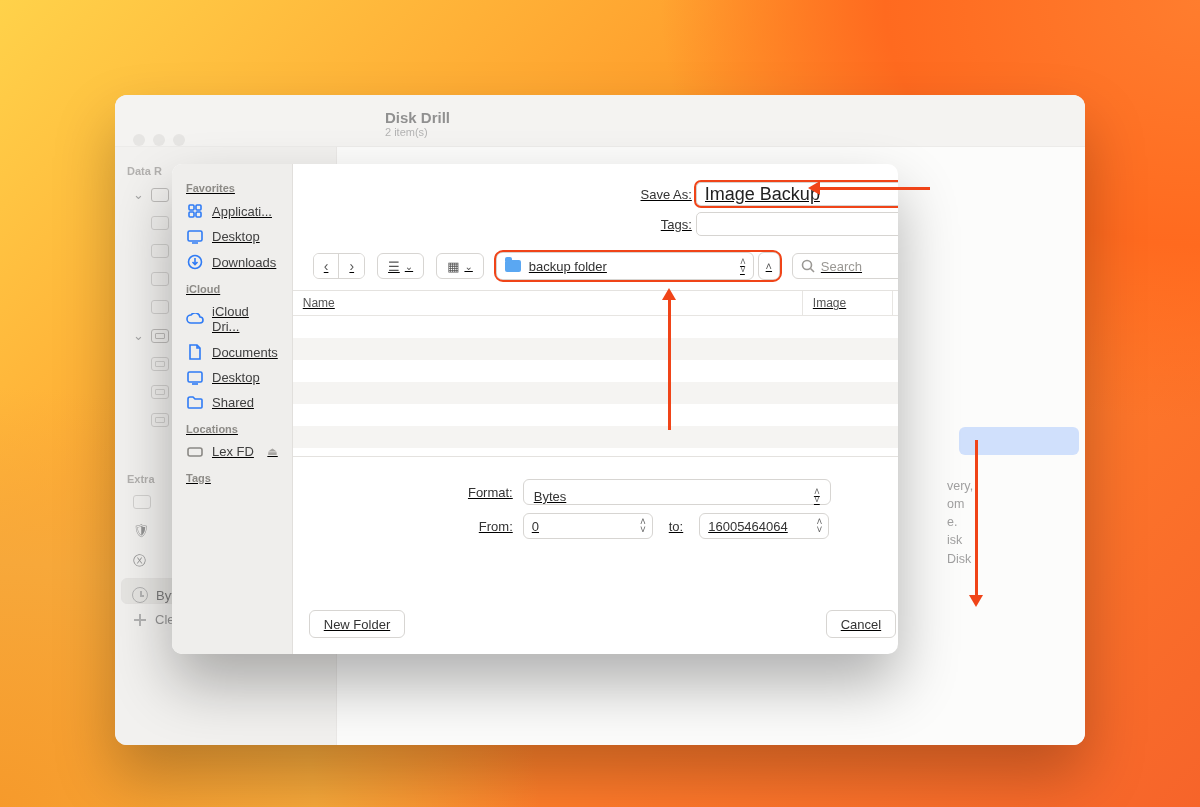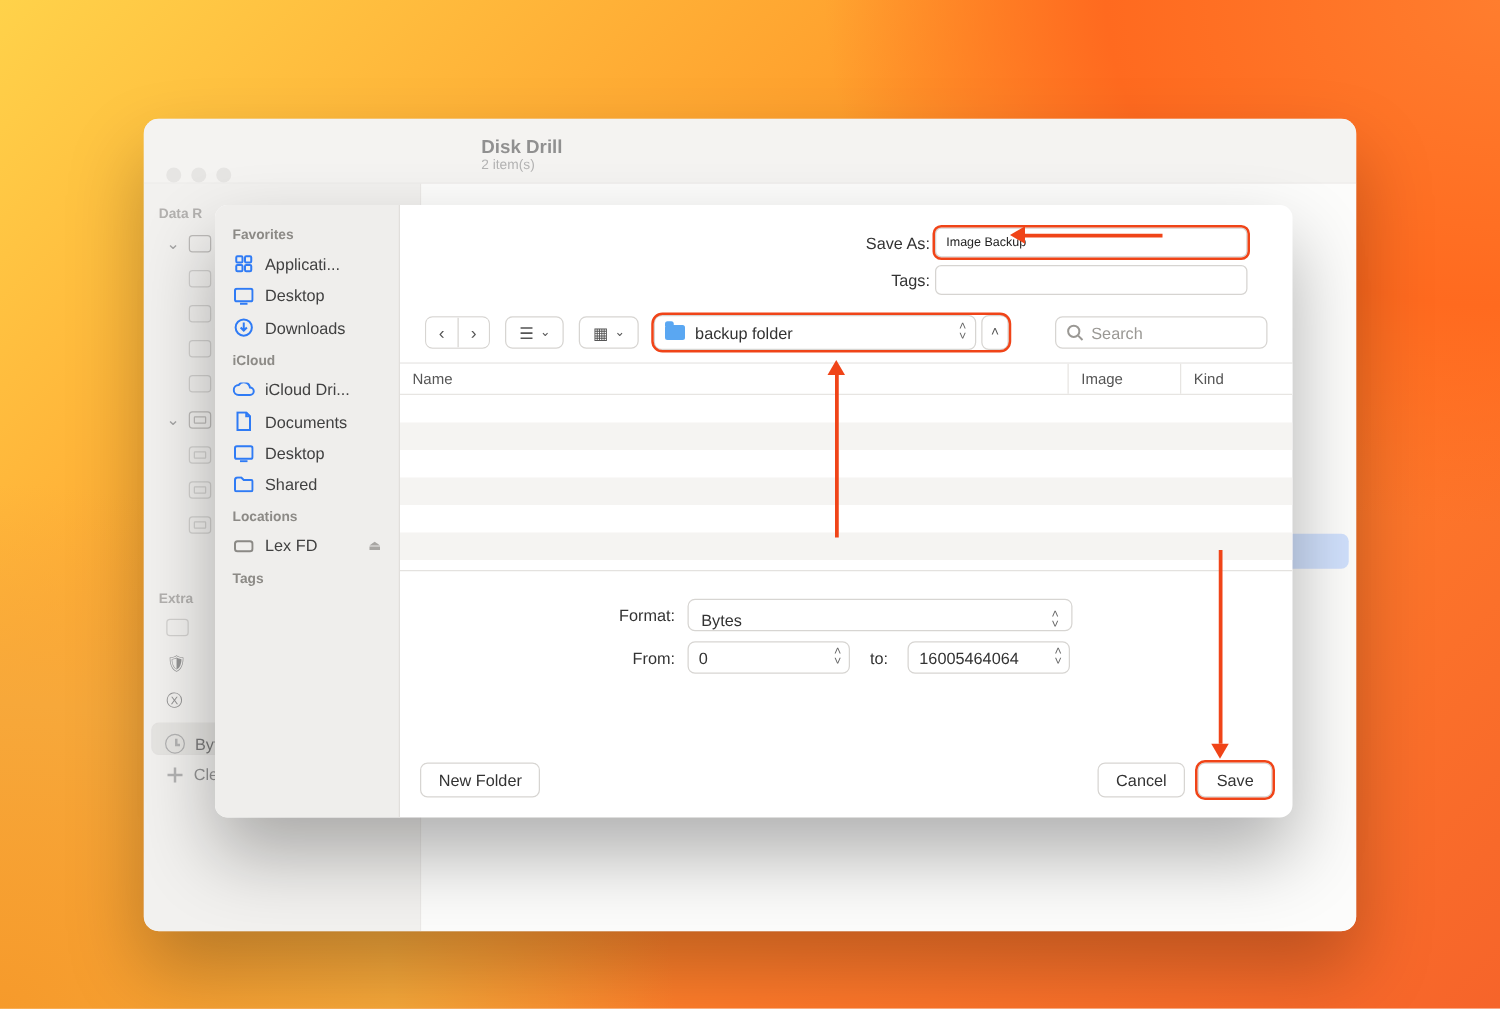--- a/index.html
+++ b/index.html
@@ -41,38 +41,38 @@
   .plus-ico{width:14px;height:14px;position:relative;}
   .plus-ico::before,.plus-ico::after{content:"";position:absolute;background:#8a8a8a;}
   .plus-ico::before{left:6px;top:1px;width:2px;height:12px;}
   .plus-ico::after{left:1px;top:6px;width:12px;height:2px;}
   .app-main { flex:1; background:#fbfaf9; position:relative; }
   .blurb { position:absolute; right:8px; top:330px; width:130px; font-size:12.5px; color:#6e6e6e; line-height:1.45; text-align:left; }
   .blue-chip { position:absolute; right:6px; top:280px; width:120px; height:28px; border-radius:6px; background:#3a82ff; opacity:.35; }
 
   
   .sheet {
-    position:absolute; left:172px; top:164px; width:862px; height:490px;
+    position:absolute; left:172px; top:164px; width:726px; height:490px;
     background:#ffffff; border-radius:10px; box-shadow:0 30px 60px rgba(0,0,0,0.30);
-    display:flex; overflow:hidden;
+    display:flex; overflow:hidden;text-decoration:underline;
   }
   .sheet-sidebar { width:148px; background:#efeeec; border-right:1px solid #e1dfdc; padding:10px 8px; }
   .sb-hdr { font-size:11px; font-weight:600; color:#8c8a86; padding:8px 6px 4px; }
   .sb-item { display:flex; align-items:center; gap:8px; padding:5px 6px; font-size:13px; color:#414141; border-radius:5px; }
   .sb-item .glyph { width:18px; display:flex; justify-content:center; }
   .sb-item svg { stroke:#2f7bf5; fill:none; stroke-width:1.6; }
   .sb-item .eject { margin-left:auto; color:#a8a6a3; font-size:11px;}
   .sheet-main { flex:1; display:flex; flex-direction:column; }
 
   .form-top { padding:12px 36px 6px; }
   .form-row { display:flex; align-items:center; gap:4px; margin:6px 0;justify-content:flex-end; }
   .form-row label { width:250px; text-align:right; font-size:13px; color:#333; }
   .txt-input {
     width:250px; height:24px; border:1px solid #d6d4d1; border-radius:5px; padding:2px 8px;
-    font-size:10px; color:#222; background:#fff;
+    font-size:18px; color:#222; background:#fff;
   }
   .txt-input.narrow{width:250px;}
   .hl-red { outline:2.5px solid #f04418; outline-offset:0; border-radius:5px; }
 
   .toolbar-row { display:flex; align-items:center; gap:12px; padding:4px 20px 10px; }
   .seg { display:flex; border:1px solid #d7d5d2; border-radius:6px; overflow:hidden; height:26px; background:#fff;}
   .seg button { border:none; background:#fff; padding:0 10px; font-size:14px; color:#555; cursor:pointer; display:flex; align-items:center; gap:4px;}
   .seg button + button { border-left:1px solid #d7d5d2; }
   .ico-btn { border:1px solid #d7d5d2; border-radius:6px; height:26px; padding:0 10px; background:#fff; display:flex; align-items:center; gap:5px; cursor:pointer; color:#555; font-size:13px;}
   .loc-pop {

